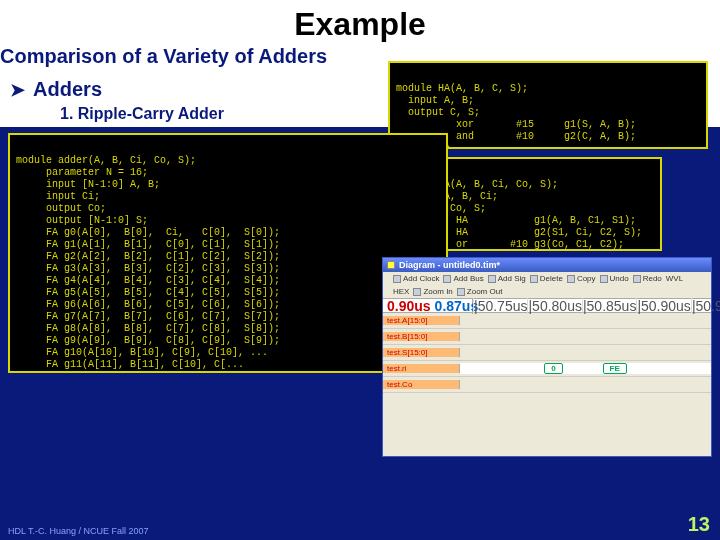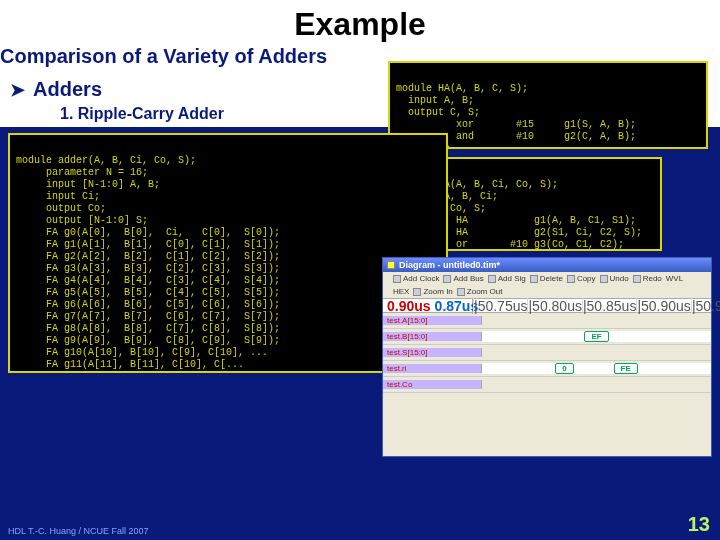--- a/index.html
+++ b/index.html
@@ -115,22 +115,22 @@
   .dw-ruler .tick { flex:1; text-align:center; border-left:1px solid #ddd; }
   .cursor-red { color: #c00; font-weight:bold; }
   .cursor-blue{ color: #06c; font-weight:bold;text-align:right; }
   .dw-rows { display:flex; flex-direction:column; }
   .dw-row {
     display:flex; height:16px; align-items:center;
     border-bottom:1px solid #ccc;
     font-size: 8px;
   }
   .dw-row .sig {
-    width: 99px; padding-left:4px; color:#c00;
-    border-right:1px solid #aaa; background:#c4b5fd;
+    width: 77px; padding-left:4px; color:#c00;
+    border-right:1px solid #aaa; background:#fdba74;
   }
   .dw-row .wave {
     flex:1; background:#fff; position:relative;
     display:flex; align-items:center; justify-content:center;
     color:#08c; gap:40px;
   }
   .dw-row .wave .seg {
     border:1px solid #0a5; padding:0 6px; border-radius:2px;
     color:#0a5; font-weight:bold;
   }
@@ -258,23 +258,20 @@
         <div class="tick">|50.90us</div>
         <div class="tick">|50.95us</div>
       </div>
       <div class="dw-rows">
         <div class="dw-row">
           <div class="sig">test.A[15:0]</div>
           <div class="wave"></div>
         </div>
         <div class="dw-row">
           <div class="sig">test.B[15:0]</div>
-          <div class="wave">
-              <span class="seg">EF</span>
-            </div>
         </div>
         <div class="dw-row">
           <div class="sig">test.S[15:0]</div>
           <div class="wave"></div>
         </div>
         <div class="dw-row">
           <div class="sig">test.ri</div>
           <div class="wave">
             <span class="seg">0</span>
             <span class="seg">FE</span>

